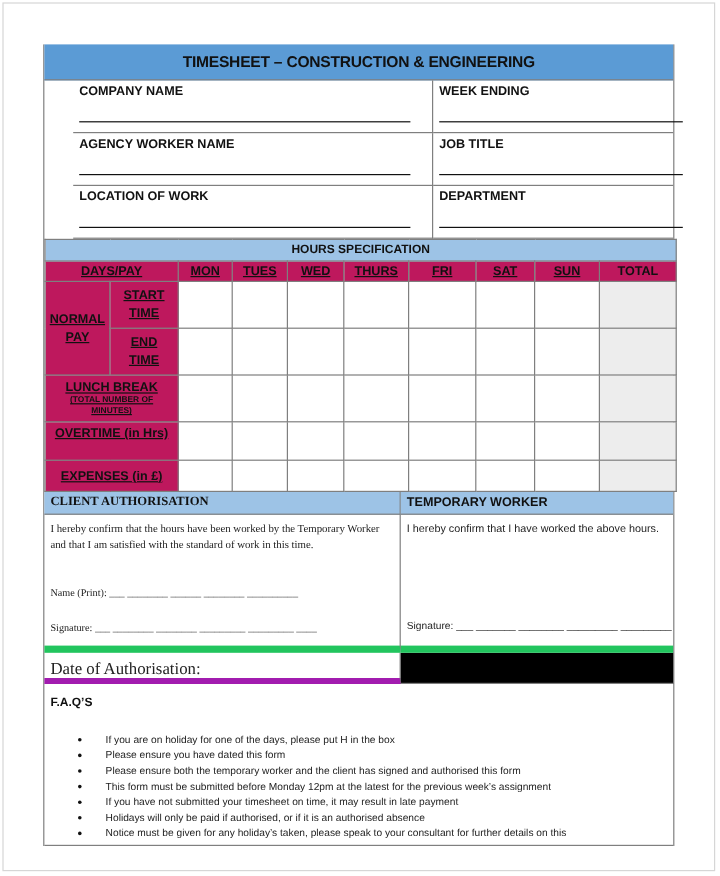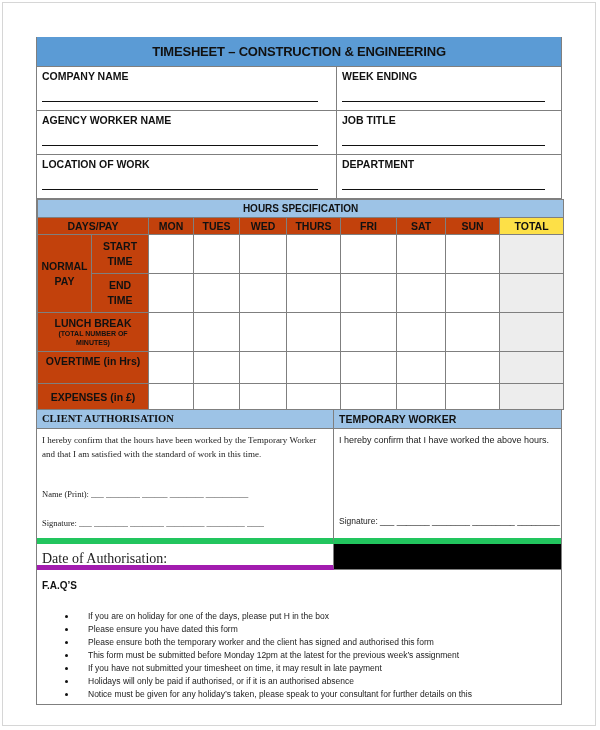--- a/index.html
+++ b/index.html
@@ -13,39 +13,39 @@
   }
   .sheet {
     position:absolute; left:36px; top:37px; width:526px;
     border-left:1px solid #7f7f7f; border-right:1px solid #7f7f7f; box-sizing:border-box;
   }
   .title-bar {
     height:29px; background:#5b9bd5; border-bottom:1px solid #7f7f7f;
     display:flex; align-items:center; justify-content:center;
     font-weight:bold; font-size:13px; letter-spacing:-0.2px; color:#111;
   }
-  .info-grid { display:grid; grid-template-columns:300px 1fr; }
+  .info-grid { display:grid; grid-template-columns:300px 1fr;margin-left:24px; }
   .info-cell {
     height:44px; border-bottom:1px solid #7f7f7f; box-sizing:border-box; padding:3px 5px 0 5px; position:relative;
   }
   .info-cell.left { border-right:1px solid #7f7f7f; }
   .info-label { font-size:10.5px; font-weight:bold; }
   .info-line {
     position:absolute; left:5px; bottom:8px; height:0; border-bottom:1px solid #111;
   }
   .info-cell.left .info-line { width:276px; }
   .info-cell.right .info-line { width:203px; }
 
   table.hours { border-collapse:collapse; width:100%; table-layout:fixed; font-size:10px;padding-left:12px; }
   table.hours td, table.hours th {
     border:1px solid #7f7f7f; padding:0; text-align:center; vertical-align:middle;
   }
   .hs-title { background:#9dc3e6; height:17px; font-weight:bold; font-size:10px; }
-  .gray { background:#c2410c; font-weight:bold; }
-  .total-head { background:#fde047; font-weight:bold; }
+  .gray { background:#be185d; font-weight:bold;text-decoration:underline; }
+  .total-head { background:#be185d; font-weight:bold; }
   .total-cell { background:#ededed; }
   .day-head { height:17px; font-size:10.5px; }
   .sub { font-size:7px; font-weight:bold; line-height:9px; display:block; }
 
   .auth-grid { display:grid; grid-template-columns:297px 1fr; }
   .auth-head {
     background:#9dc3e6; height:19px; border-bottom:1px solid #7f7f7f; box-sizing:border-box;
     font-weight:bold; font-size:10.5px; padding:3px 5px 0 5px;
   }
   .auth-body {

